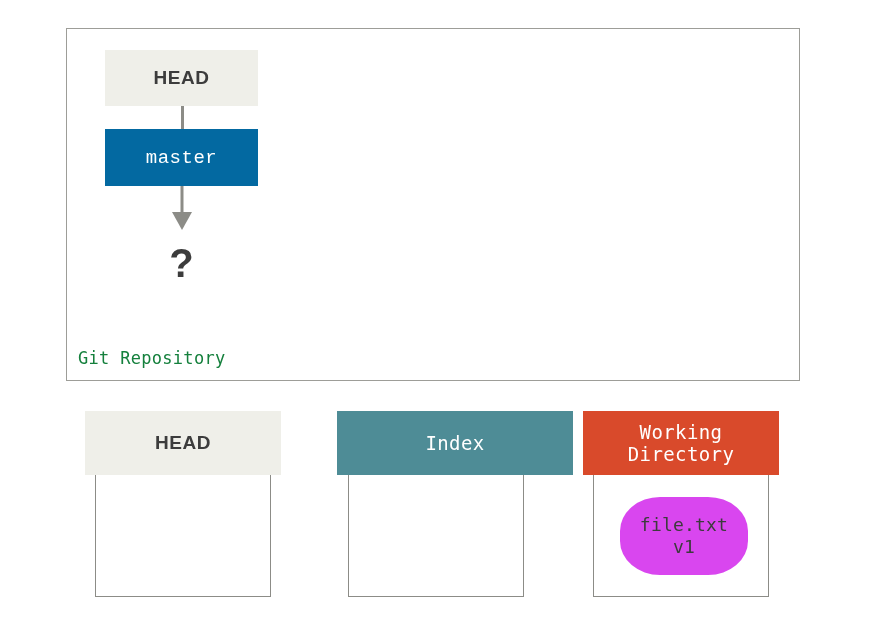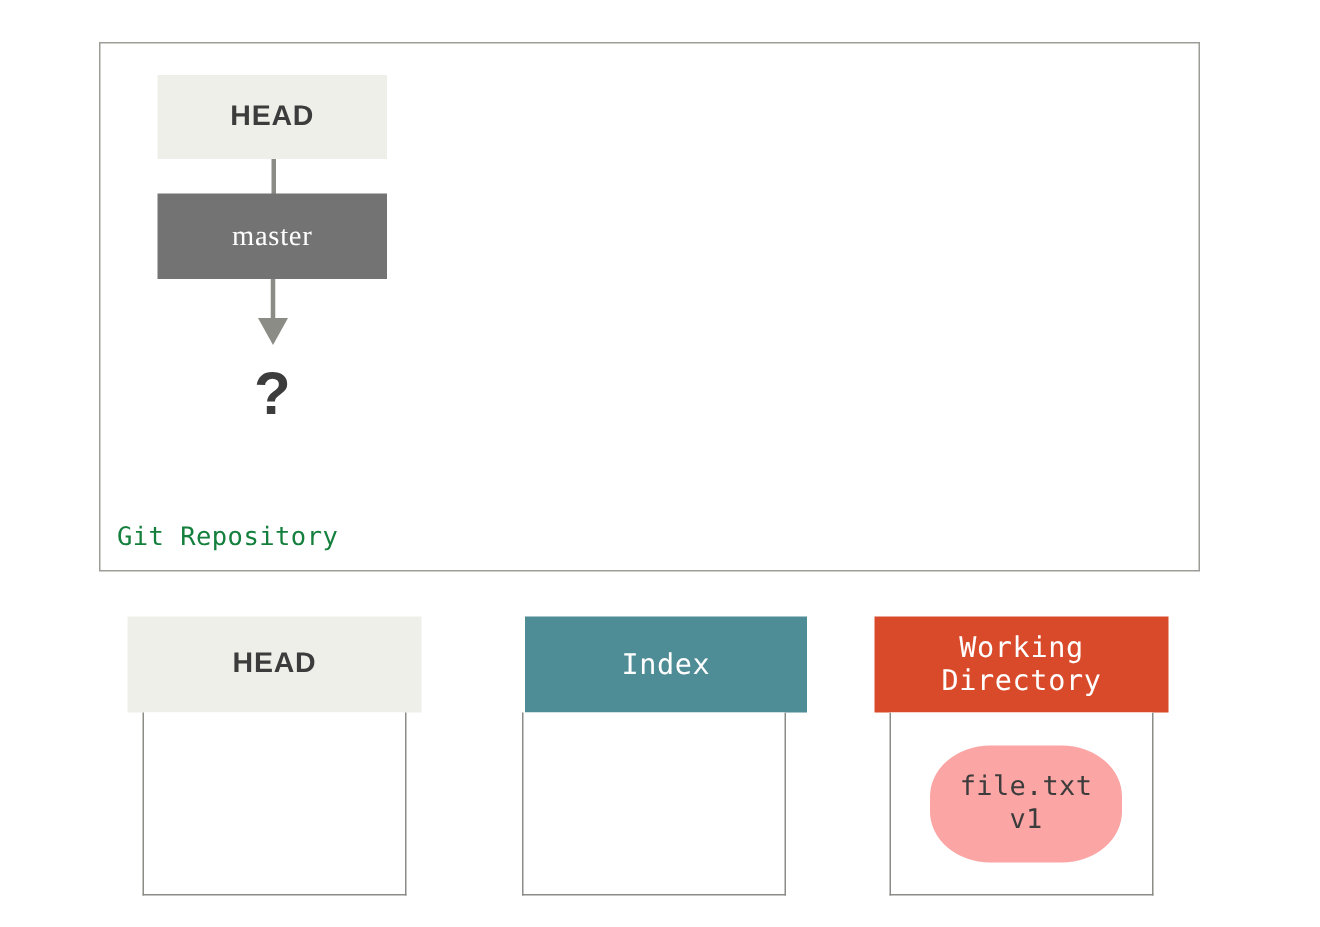--- a/index.html
+++ b/index.html
@@ -66,23 +66,23 @@
     font-weight: bold;
     font-size: 19px;
     letter-spacing: 0.5px;
   }
 
   .ref-master {
     left: 105px;
     top: 129px;
     width: 153px;
     height: 57px;
-    background: #737373;
+    background: #0369a1;
     color: #ffffff;
-    font-family: Liberation Serif, serif;
+    font-family: Liberation Mono, monospace;
     font-size: 19px;
     letter-spacing: 0.5px;
   }
 
   
   .connector-head-master {
     position: absolute;
     left: 180.5px;
     top: 106px;
     width: 3px;
@@ -156,23 +156,23 @@
   }
   .panel-head-body {
     left: 95px;
     top: 475px;
     width: 176px;
     height: 122px;
   }
 
   
   .panel-index-header {
-    left: 350px;
+    left: 337px;
     top: 411px;
-    width: 188px;
+    width: 236px;
     height: 64px;
     background: #4e8c96;
   }
   .panel-index-body {
     left: 348px;
     top: 475px;
     width: 176px;
     height: 122px;
   }
 
@@ -192,21 +192,21 @@
     height: 122px;
   }
 
   
   .file-blob {
     position: absolute;
     left: 620px;
     top: 497px;
     width: 128px;
     height: 78px;
-    background: #fca5a5;
+    background: #d946ef;
     border-radius: 40px / 34px;
     display: flex;
     flex-direction: column;
     align-items: center;
     justify-content: center;
     text-align: center;
     font-family: "DejaVu Sans Mono", "Liberation Mono", monospace;
     font-size: 18px;
     color: #3c3c3c;
     line-height: 1.25;

